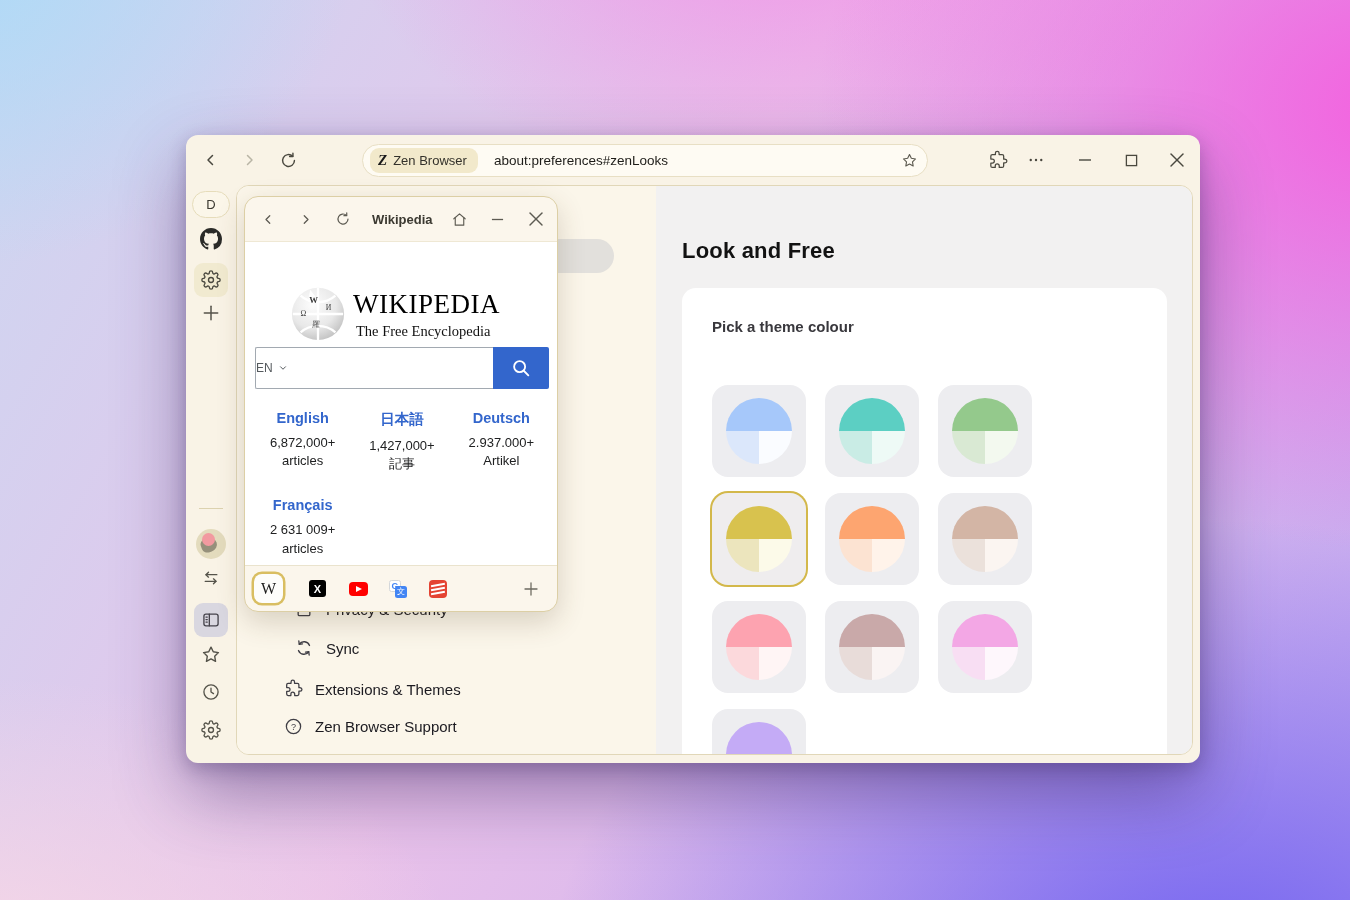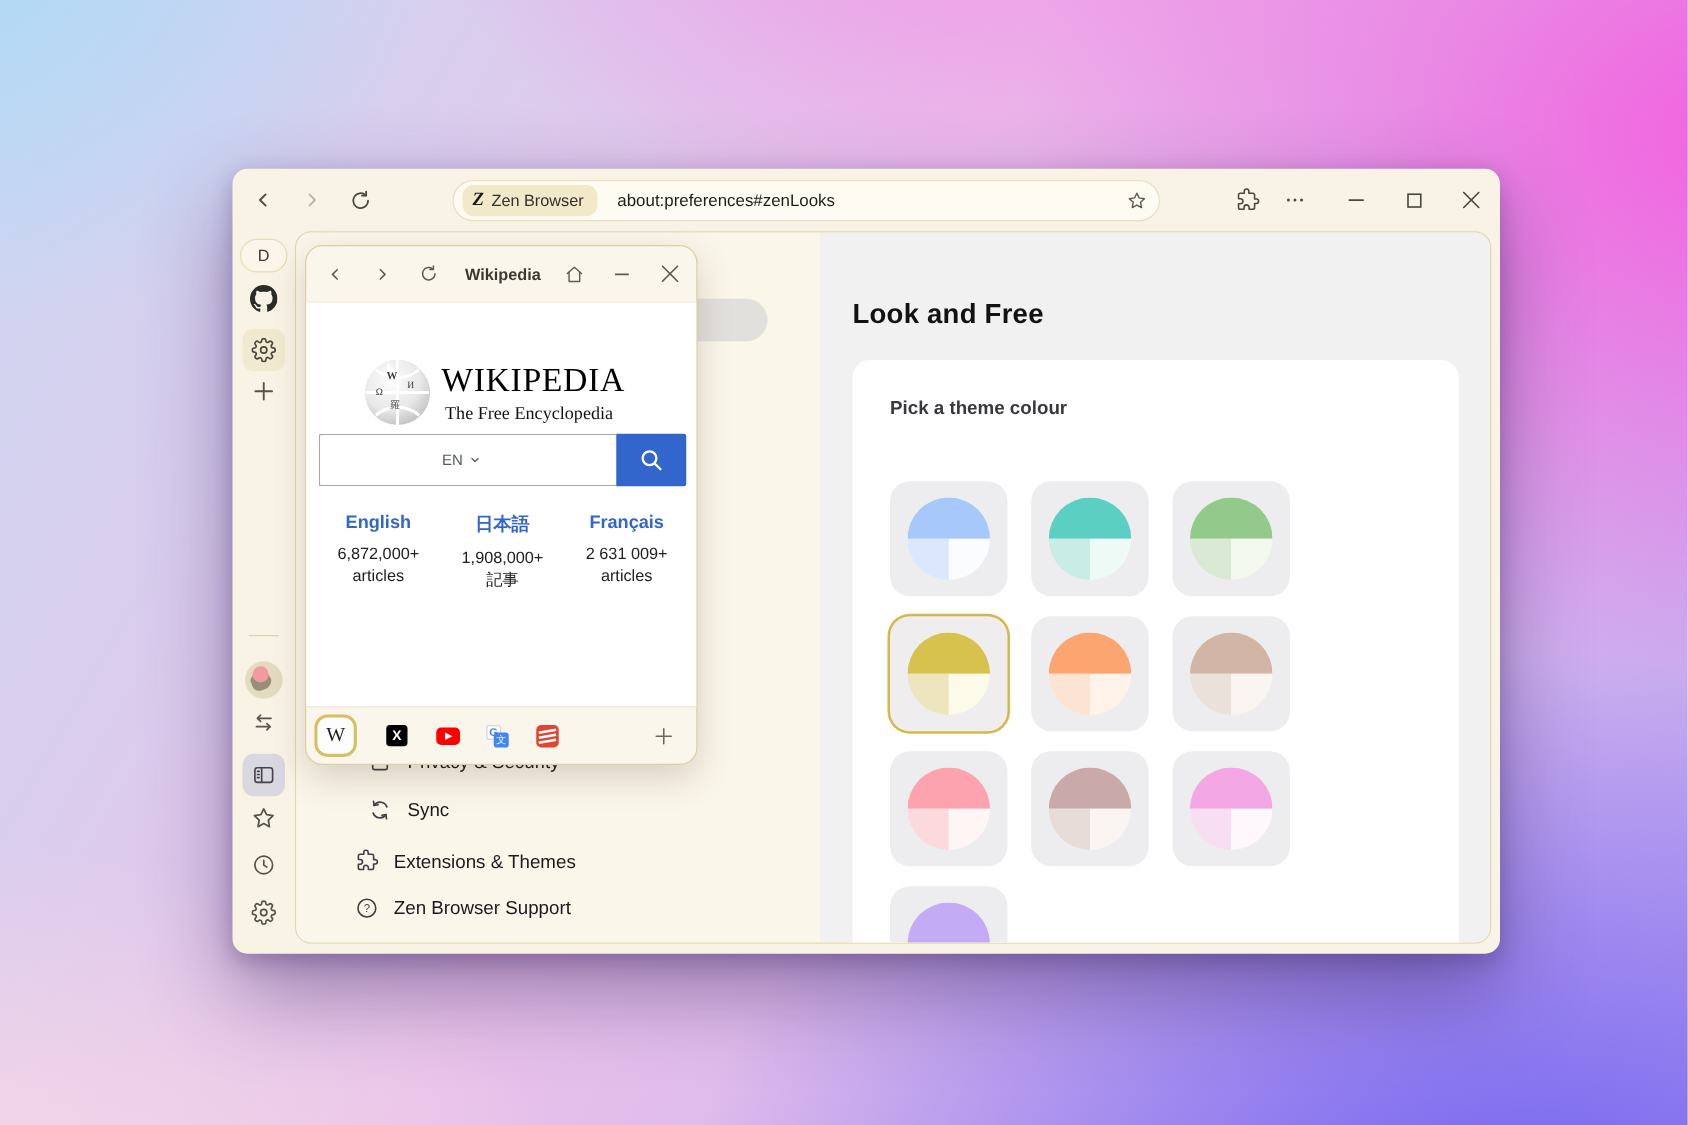--- a/index.html
+++ b/index.html
@@ -98,21 +98,21 @@
   .mini-title { margin-left:16px; font-size:13px; font-weight:700; color:#3b3931; }
   .mh-right { margin-left:14px; display:flex; align-items:center; gap:12px; }
   .mini-content { position:absolute; left:0; top:44px; right:0; height:325px; background:#ffffff; border-top:1px solid #efe8d4; }
 
   .wiki-logo { position:absolute; left:44px; top:42px; }
   .wiki-wordmark { position:absolute; left:108px; top:47px; font-family:"Liberation Serif", serif; font-size:27px; color:#000; letter-spacing:.5px; }
   .wiki-tagline  { position:absolute; left:111px; top:81px; font-family:"Liberation Serif", serif; font-size:14.5px; color:#111; }
 
   .wiki-search { position:absolute; left:10px; top:105px; width:294px; height:42px; display:flex; }
   .ws-input { flex:1; border:1px solid #a2a9b1; border-right:none; border-radius:2px 0 0 2px; background:#fff;
-              display:flex; align-items:center; justify-content:center; cursor:text; }
+              display:flex; align-items:center; justify-content:flex-start; cursor:text; }
   .ws-lang { display:flex; align-items:center; gap:5px; margin-right:10px; font-size:12px; color:#54595d; cursor:pointer; }
   .ws-btn { width:56px; background:#3366cc; border:none; border-radius:0 2px 2px 0; display:flex; align-items:center; justify-content:center; cursor:pointer; }
 
   .lang-grid { position:absolute; left:8px; top:168px; width:298px; display:grid;
                grid-template-columns:repeat(3,1fr); row-gap:24px; text-align:center; }
   .lang-name { display:block; font-size:14.5px; font-weight:700; color:#3366cc; text-decoration:none; cursor:pointer; }
   .lang-count { margin-top:8px; font-size:13px; color:#202122; line-height:1.4; }
 
   .fav-row { position:absolute; left:0; right:0; bottom:0; height:46px; border-top:1px solid #eae3cd;
              display:flex; align-items:center; padding:0 9px; }
@@ -524,21 +524,27 @@
 
       <div class="lang-cell">
             <a class="lang-name">English</a>
             <div class="lang-count">
               <span>6,872,000+</span><br><span>articles</span>
             </div>
           </div>
           <div class="lang-cell">
             <a class="lang-name">日本語</a>
             <div class="lang-count">
-              <span>1,908,000+</span><br><span>記事</span>
+              <span>1,427,000+</span><br><span>記事</span>
+            </div>
+          </div>
+          <div class="lang-cell">
+            <a class="lang-name">Deutsch</a>
+            <div class="lang-count">
+              <span>2.937.000+</span><br><span>Artikel</span>
             </div>
           </div>
           <div class="lang-cell">
             <a class="lang-name">Français</a>
             <div class="lang-count">
               <span>2 631 009+</span><br><span>articles</span>
             </div>
           </div>
         </div>
     </div>

